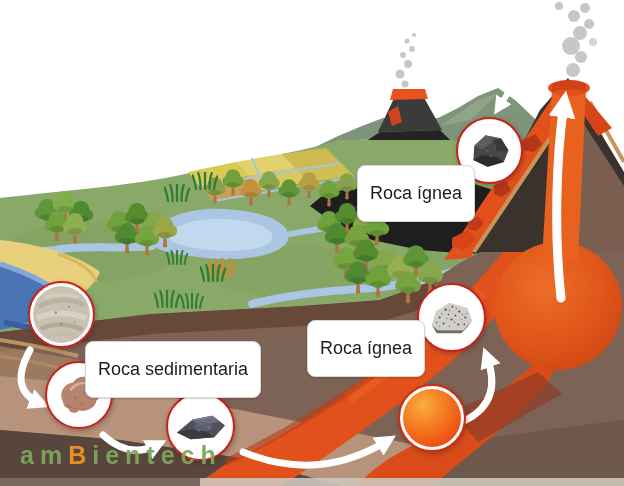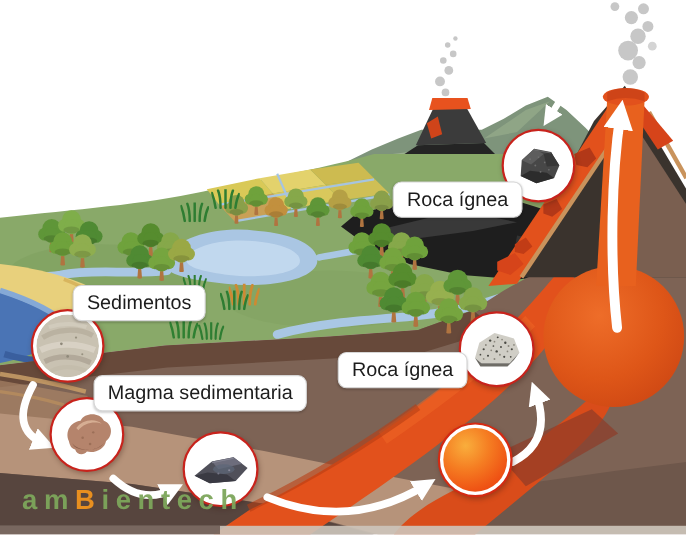--- a/index.html
+++ b/index.html
@@ -15,21 +15,21 @@
     display:flex;align-items:center;justify-content:center;
     box-sizing:border-box;padding:3px;z-index:6;
   }
   .node-circle svg{width:100%;height:100%;border-radius:50%;}
   .magma-ball-inner{
     width:100%;height:100%;border-radius:50%;
     background:radial-gradient(circle at 35% 28%, #f9ae3c 0%, #f57d22 38%, #ee4d12 78%, #e23c0e 100%);
   }
   .cycle-label{
     position:absolute;z-index:8;background:#ffffff;border:1px solid #d6d6d6;
-    border-radius:8px;padding:4px 12px;font-size:18px;line-height:23px;color:#1c1c1c;
+    border-radius:8px;padding:16px 12px;font-size:18px;line-height:23px;color:#1c1c1c;
     box-shadow:0 1px 2px rgba(0,0,0,.18);white-space:nowrap;
   }
   .logo{
     position:absolute;left:20px;top:441px;z-index:9;font-size:25px;font-weight:bold;
     letter-spacing:6px;opacity:.95;
   }
   .logo .lg{color:#7da65b;}
   .logo .lo{color:#f0931e;}
 </style>
 </head>
@@ -339,22 +339,21 @@
           <circle cx="30" cy="22" r=".8"></circle>
           <circle cx="27" cy="30" r=".9"></circle>
         <circle cx="36" cy="27" r=".8"></circle>
           <circle cx="32" cy="36" r=".9"></circle>
           <circle cx="40" cy="34" r=".8"></circle>
       </g>
       <path d="M26 15 L42 18" stroke="#707070" stroke-width="1" opacity=".7"></path>
     </svg>
   </div>
 
-  <div class="cycle-label" style="left:66px;top:259px">Sedimentos</div>
-  <div class="cycle-label" style="left:85px;top:341px">Magma sedimentaria</div>
+  <div class="cycle-label" style="left:85px;top:341px">Roca sedimentaria</div>
   <div class="cycle-label" style="left:307px;top:320px">Roca ígnea</div>
   <div class="cycle-label" style="left:357px;top:165px">Roca ígnea</div>
 
   <div class="logo">
     <span class="lg">am</span><span class="lo">B</span><span class="lg">ientech</span>
   </div>
 
 </div>
 
 </body></html>

